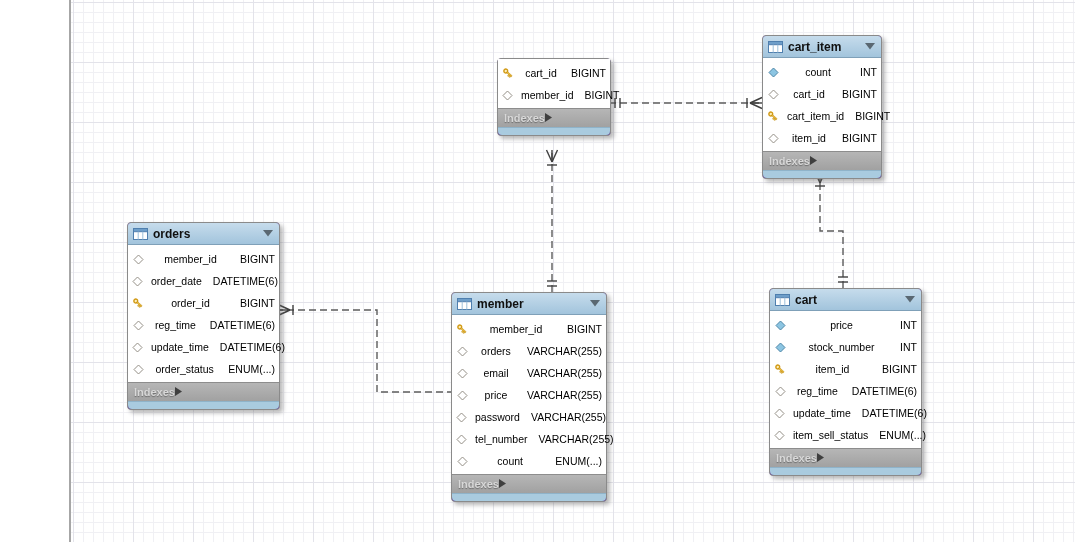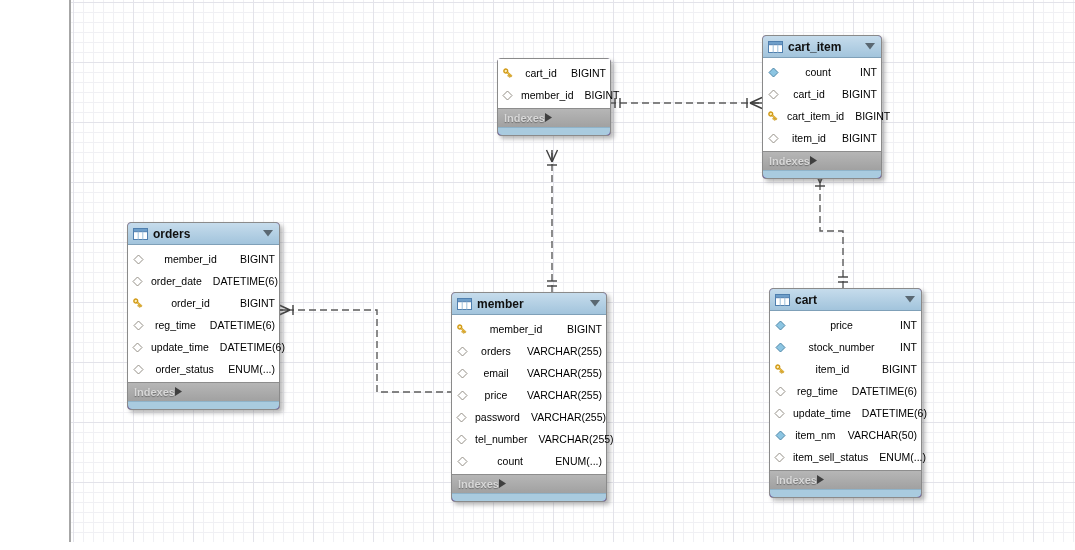--- a/index.html
+++ b/index.html
@@ -454,29 +454,20 @@
               <svg width="11" height="11" viewBox="0 0 11 11">
                 <path d="M5.5 1 L10 5.5 L5.5 10 L1 5.5 Z" fill="#ffffff" stroke="#948f86" stroke-width="1"></path>
               </svg>
             </span>
             <span class="col-name">update_time</span>
             <span class="col-type">DATETIME(6)</span>
           </div>
           <div class="column-row">
             <span class="col-icon">
               <svg width="11" height="11" viewBox="0 0 11 11">
-                <path d="M5.5 1 L10 5.5 L5.5 10 L1 5.5 Z" fill="#8cc5e2" stroke="#4e87a8" stroke-width="1"></path>
-              </svg>
-            </span>
-            <span class="col-name">item_nm</span>
-            <span class="col-type">VARCHAR(50)</span>
-          </div>
-          <div class="column-row">
-            <span class="col-icon">
-              <svg width="11" height="11" viewBox="0 0 11 11">
                 <path d="M5.5 1 L10 5.5 L5.5 10 L1 5.5 Z" fill="#ffffff" stroke="#948f86" stroke-width="1"></path>
               </svg>
             </span>
             <span class="col-name">item_sell_status</span>
             <span class="col-type">ENUM(...)</span>
           </div>
         </div>
         <div class="table-footer">
           <span>Indexes</span>
           <span><svg width="7" height="9" viewBox="0 0 7 9">

